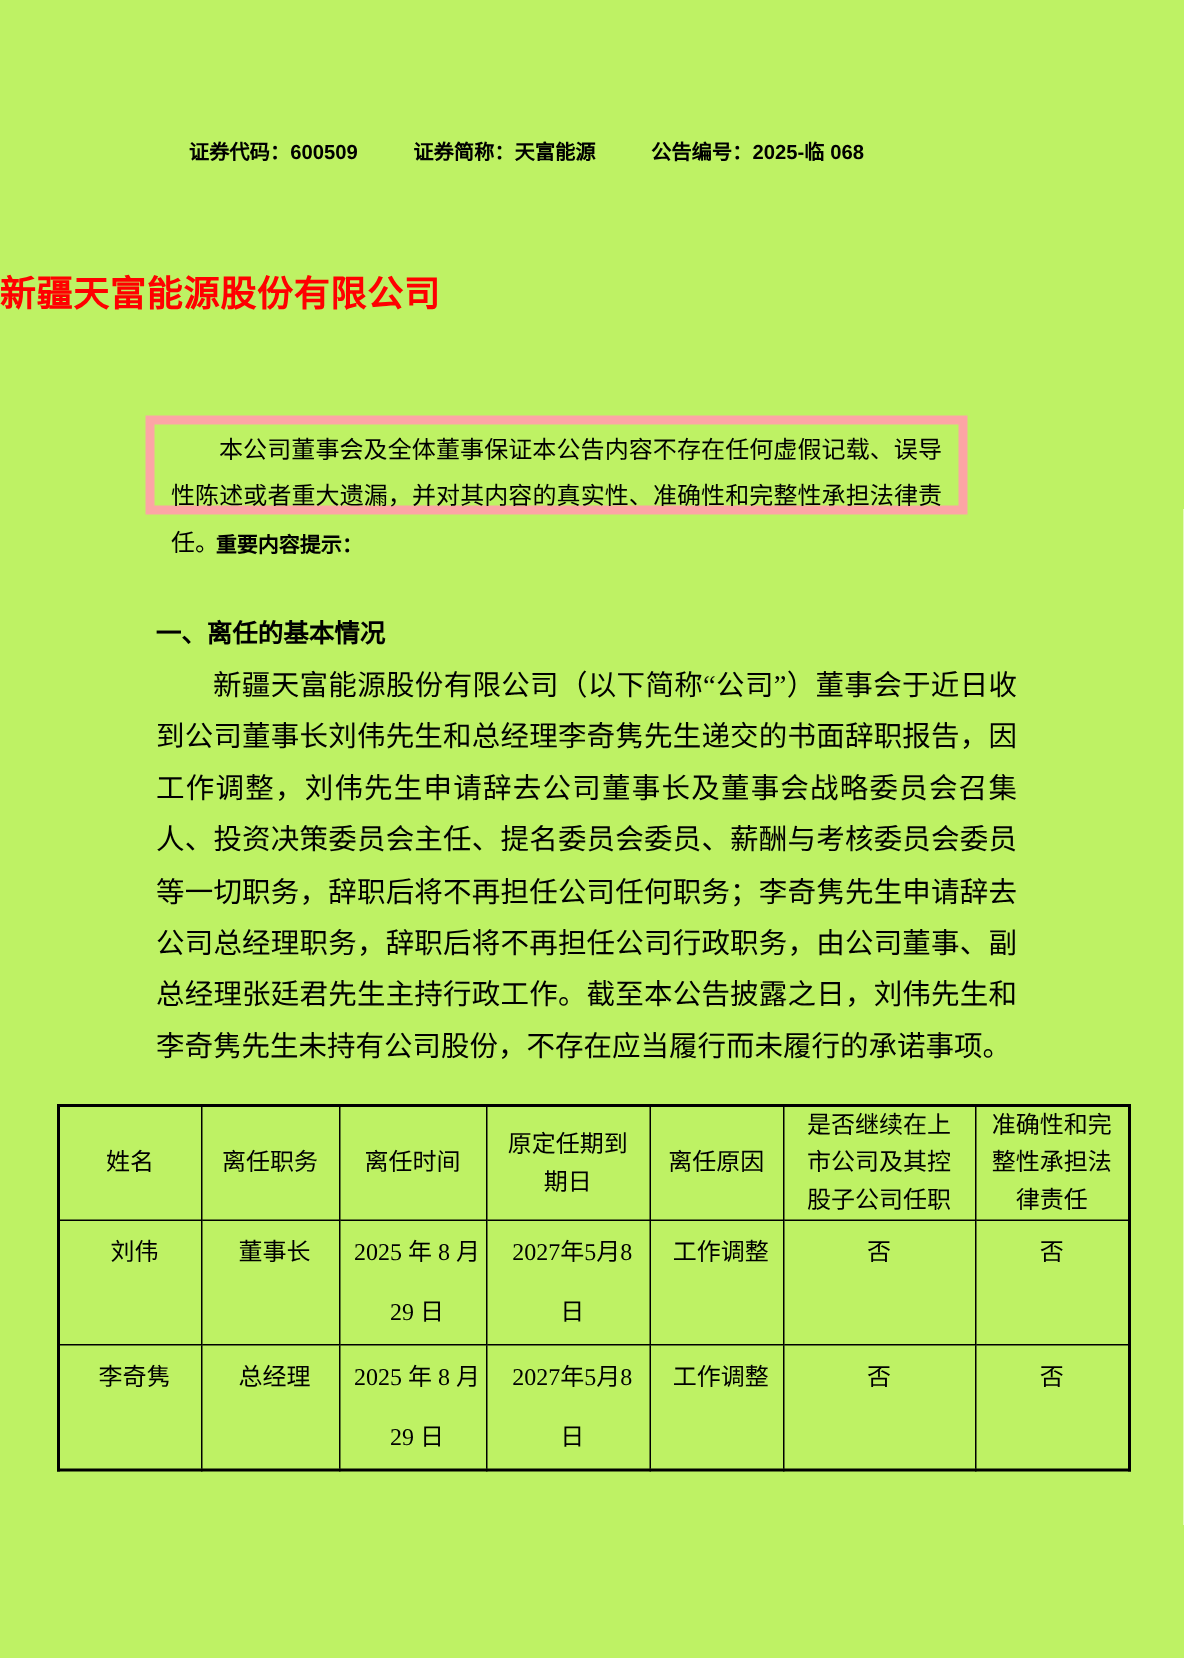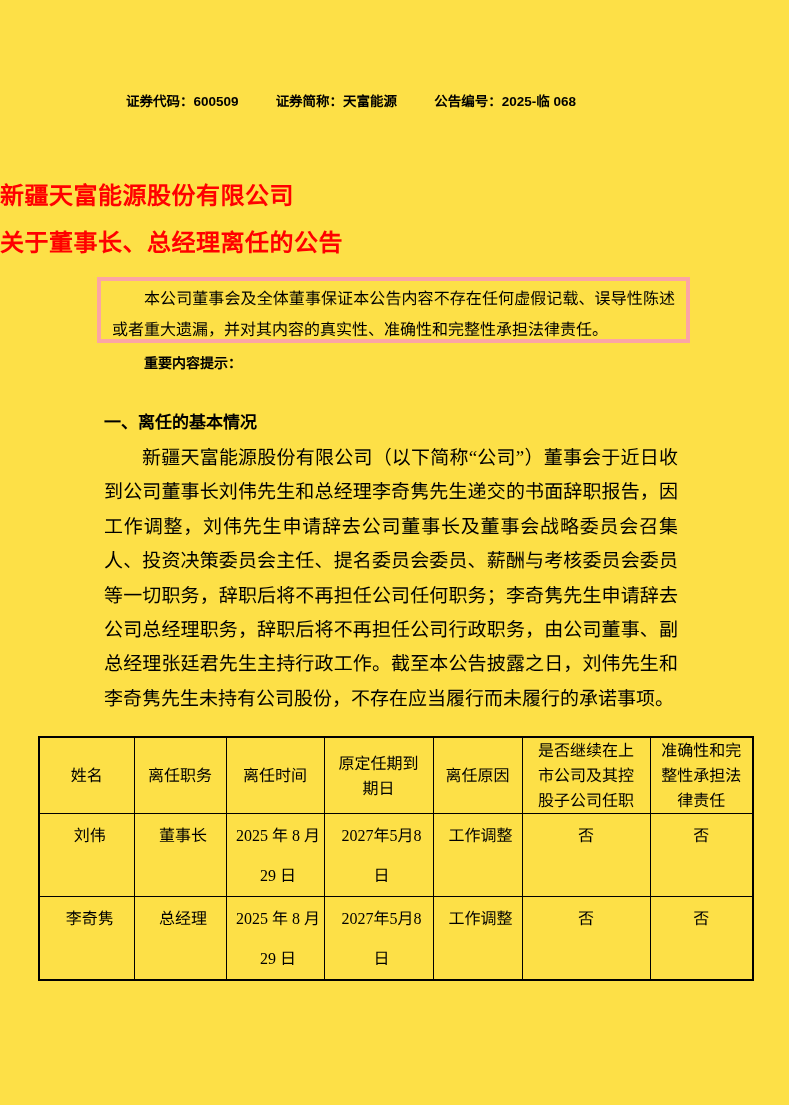--- a/index.html
+++ b/index.html
@@ -1,21 +1,21 @@
 <!DOCTYPE html>
 <html lang="zh-CN"><head>
 <meta charset="utf-8">
 <style>
   * { margin: 0; padding: 0; box-sizing: border-box; }
   html, body { background: #ffffff; }
   .page {
     position: relative;
     width: 789px;
     height: 1105px;
-    background: #fde047;
+    background: #bef264;
     overflow: hidden;
     font-family: "Liberation Serif", "DejaVu Serif", serif;
     color: #000000;
   }
   .hei { font-family: "Liberation Sans", "DejaVu Sans", sans-serif; }
 
   
   .meta-line {
     position: absolute;
     left: 126px; top: 90px; width: 450px;
@@ -33,22 +33,22 @@
     font-size: 24px;
     font-weight: 700;
     letter-spacing: 0.5px;
   }
   .doc-title.l1 { top: 176px; }
   .doc-title.l2 { top: 223px; }
 
   
   .disclaimer-box {
     position: absolute;
-    left: 97px; top: 277px; width: 593px; height: 66px;
-    border: 4px solid #fca5a5;
+    left: 97px; top: 277px; width: 548px; height: 66px;
+    border: 6px solid #fca5a5;
     padding: 2px 11px 0 11px;
     font-size: 16px;
     line-height: 31px;
     text-align: justify;
     text-indent: 2em;
   }
 
   .important-note {
     position: absolute;
     left: 112px; top: 352px;
@@ -116,21 +116,20 @@
 
 <div class="page">
 
   <div class="meta-line hei">
     <span>证券代码：600509</span>
     <span>证券简称：天富能源</span>
     <span>公告编号：2025-临 068</span>
   </div>
 
   <div class="doc-title l1 hei" id="title-l1" style="color: rgb(255, 0, 0);">新疆天富能源股份有限公司</div>
-  <div class="doc-title l2 hei" id="title-l2" style="color: rgb(255, 0, 0);">关于董事长、总经理离任的公告</div>
 
   <div class="disclaimer-box">本公司董事会及全体董事保证本公告内容不存在任何虚假记载、误导性陈述或者重大遗漏，并对其内容的真实性、准确性和完整性承担法律责任。</div>
 
   <div class="important-note hei">重要内容提示：</div>
 
   <div class="section-heading hei">一、离任的基本情况</div>
 
   <div class="body-paragraph">新疆天富能源股份有限公司（以下简称“公司”）董事会于近日收到公司董事长刘伟先生和总经理李奇隽先生递交的书面辞职报告，因工作调整，刘伟先生申请辞去公司董事长及董事会战略委员会召集人、投资决策委员会主任、提名委员会委员、薪酬与考核委员会委员等一切职务，辞职后将不再担任公司任何职务；李奇隽先生申请辞去公司总经理职务，辞职后将不再担任公司行政职务，由公司董事、副总经理张廷君先生主持行政工作。截至本公告披露之日，刘伟先生和李奇隽先生未持有公司股份，不存在应当履行而未履行的承诺事项。</div>
 
   <table class="departures">

